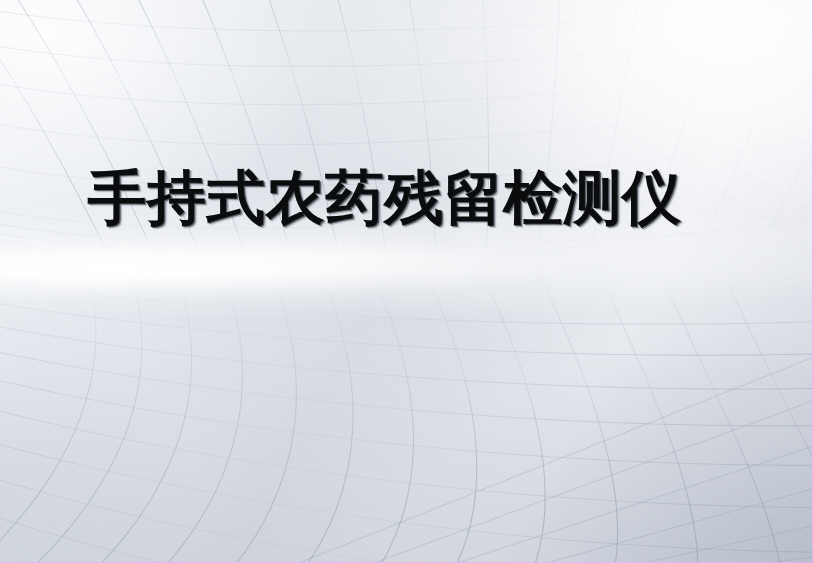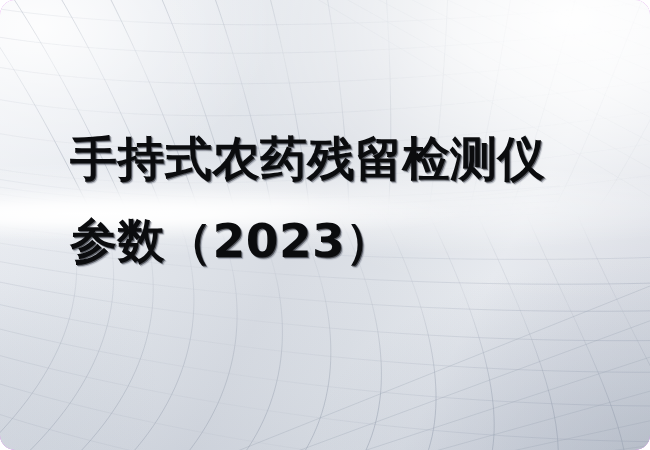--- a/index.html
+++ b/index.html
@@ -5,21 +5,20 @@
 <style>
   html,body{margin:0;padding:0;background:#ffffff;}
   body{font-family:"DejaVu Sans","Liberation Sans",sans-serif;}
 
   #banner{
     position:relative;
     width:650px;
     height:450px;
     overflow:hidden;
     background:#d946ef;
-    border-radius:15px;
   }
 
   
   .bg-layer{position:absolute;top:0;left:0;width:650px;height:450px;}
 
   #bg-base{
     background:
       linear-gradient(118deg,
         #f2f4f7 0%,
         #e9ecf1 18%,
@@ -249,16 +248,15 @@
         </g>
       </g>
     </svg>
   </div>
 
   <div class="bg-layer" id="bg-shade"></div>
   <div class="bg-layer" id="bg-streak"></div>
 
   <div id="title-block">
     <div class="title-line">手持式农药残留检测仪</div>
-    <div class="title-line">参数（2023）</div>
   </div>
 
 </div>
 
 </body></html>

